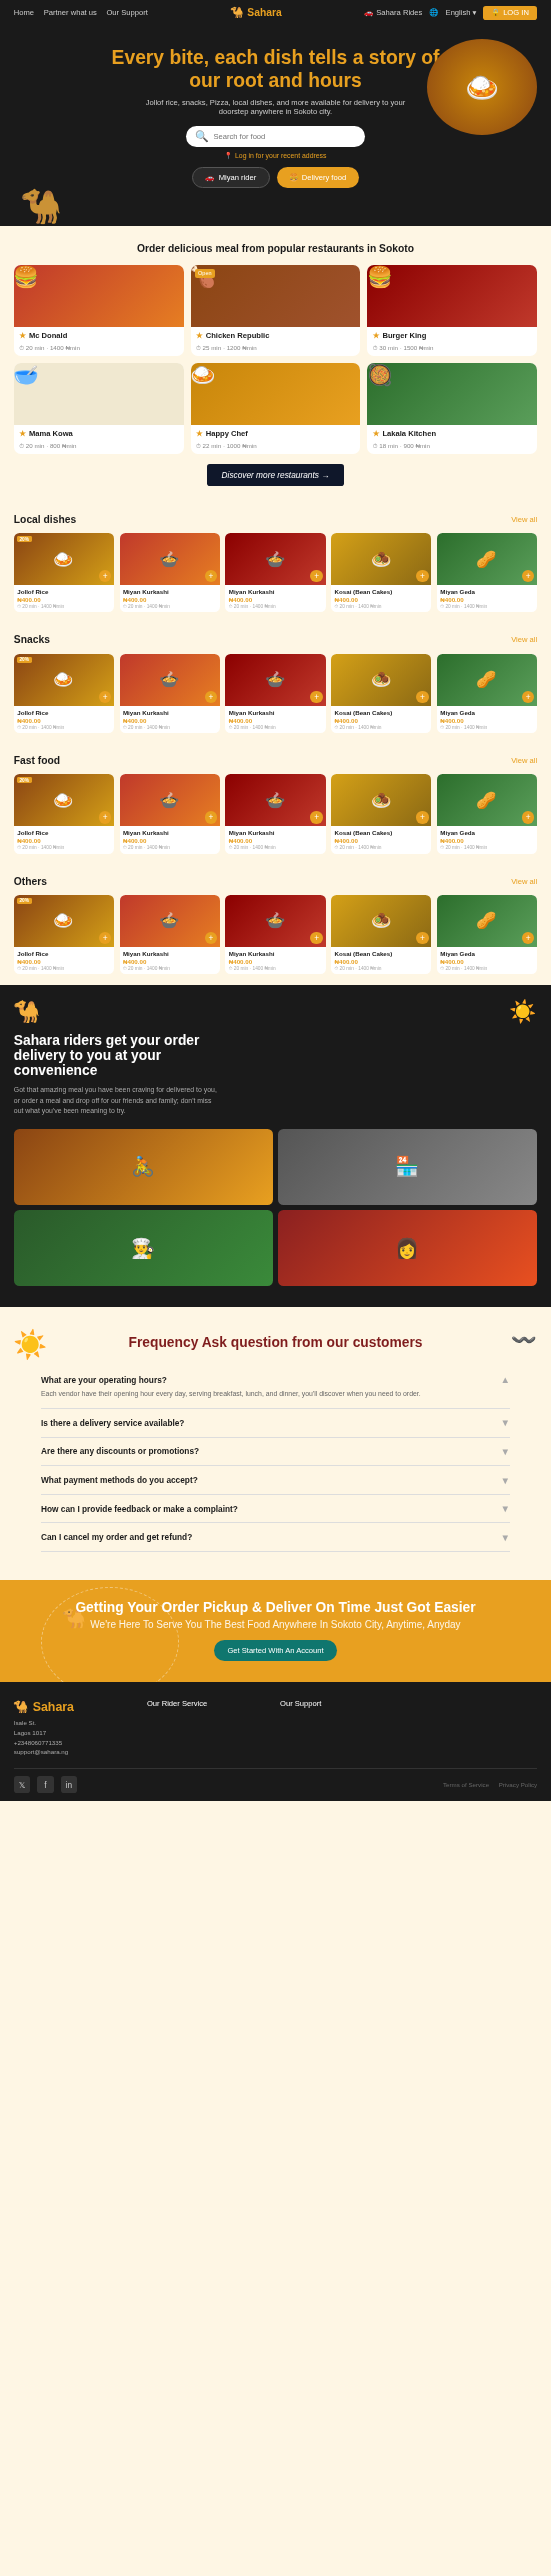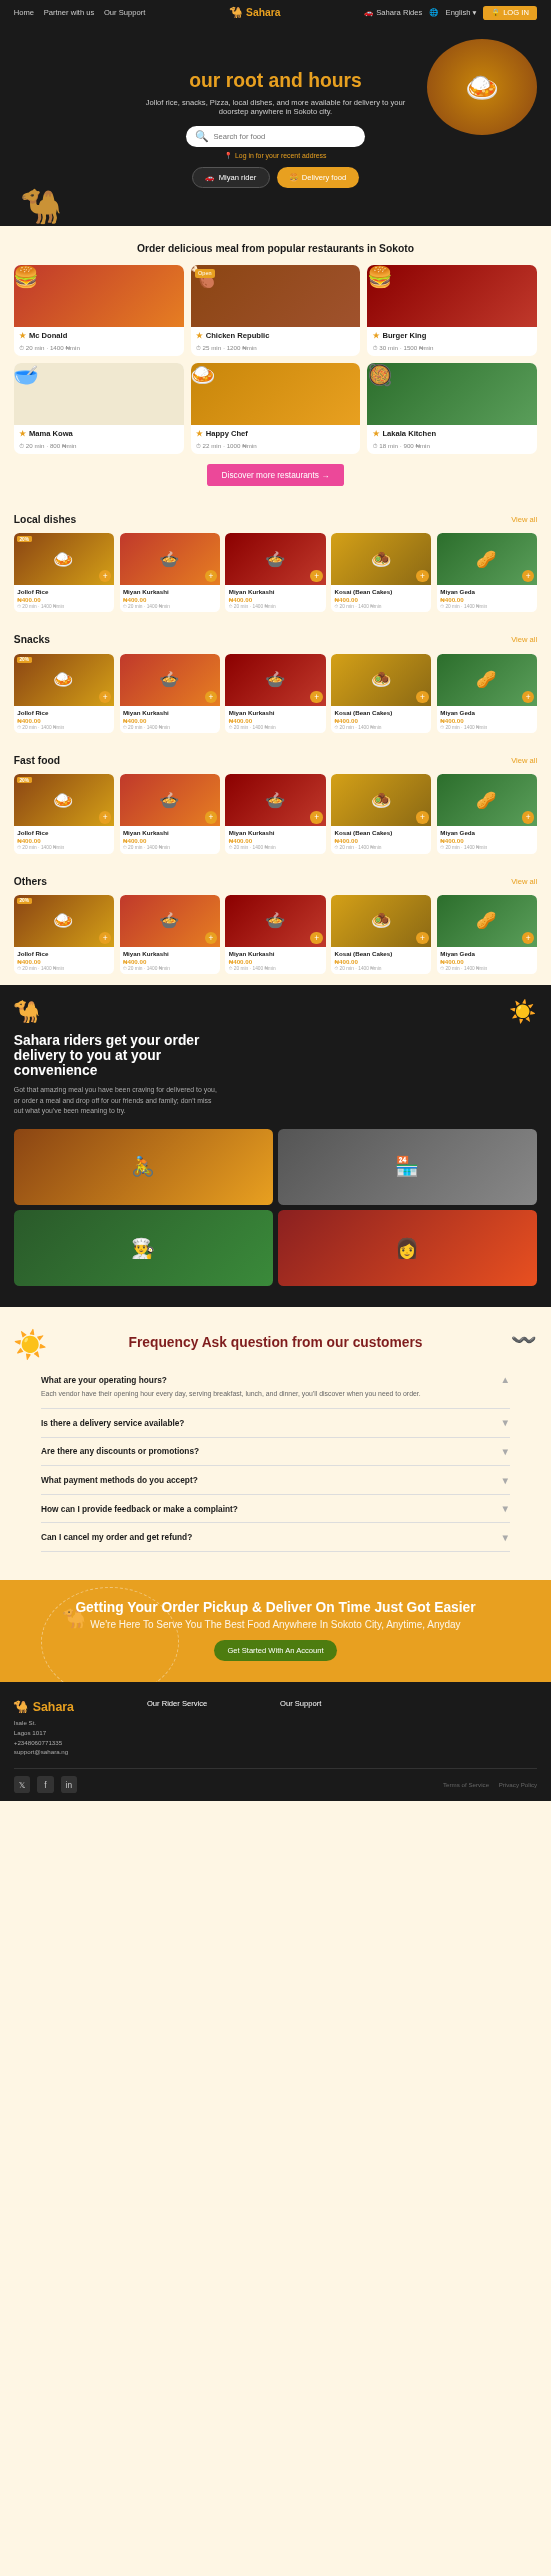--- a/index.html
+++ b/index.html
@@ -189,27 +189,28 @@
       color: #fff;
       font-size: 5.5px;
       padding: 1.4px 3.4px;
       border-radius: 2.1px;
     }
     .discover-btn-wrap {
       text-align: center;
       margin-top: 9.6px;
     }
     .discover-btn {
-      background: #ec4899;
+      background: #0f172a;
       color: #fff;
       border: none;
       padding: 6.2px 15px;
       border-radius: 2.8px;
       font-size: 8.3px;
       cursor: pointer;
+      font-style: italic;
     }
 
     
     .food-section {
       padding: 11px 13.8px;
       background: #fef6e4;
     }
     .food-section-header {
       display: flex;
       justify-content: space-between;
@@ -416,21 +417,21 @@
       font-weight: 800;
       margin-bottom: 4.1px;
     }
     .cta-banner p {
       color: #fff;
       font-size: 10px;
       margin-bottom: 9.6px;
       opacity: 0.9;
     }
     .cta-btn {
-      background: #4d7c0f;
+      background: #0f766e;
       color: #fff;
       border: none;
       padding: 6.2px 13.8px;
       border-radius: 13.8px;
       font-size: 7.6px;
       cursor: pointer;
     }
     .cta-dashes {
       position: absolute;
       border: 1.4px dashed rgba(255,255,255,0.4);
@@ -495,38 +496,38 @@
       grid-template-columns: repeat(3, 1fr);
       gap: 6.9px;
     }
   </style>
 </head>
 <body>
 
 <nav class="navbar">
   <div class="navbar-left">
     <a style="color:#ccc;text-decoration:none;font-size:7.6px;">Home</a>
-    <a style="color:#ccc;text-decoration:none;font-size:7.6px;">Partner with us</a>
+    <a style="color:#ccc;text-decoration:none;font-size:7.6px;">Partner what us</a>
     <a style="color:#ccc;text-decoration:none;font-size:7.6px;">Our Support</a>
   </div>
   <div class="navbar-center">
     <span style="color:#e8a020;font-size:11px;">🐪</span>
     <span class="navbar-logo">Sahara</span>
   </div>
   <div class="navbar-right">
     <span style="cursor:pointer;">🚗 Sahara Rides</span>
     <span>🌐</span>
     <span style="cursor:pointer;">English ▾</span>
     <button class="login-btn">🔒 LOG IN</button>
   </div>
 </nav>
 
 <section class="hero">
   <h1>
-    <br>
+    <span>Every bite, each dish tells a story of</span><br>
     <span>our root and hours</span>
   </h1>
   <p>Jollof rice, snacks, Pizza, local dishes, and more available for delivery to your doorstep anywhere in Sokoto city.</p>
   <div class="hero-search">
     <span>🔍</span>
     <input placeholder="Search for food" style="">
   </div>
   <br>
   <div class="hero-location">
     📍 <span>Log in for your recent address</span>

